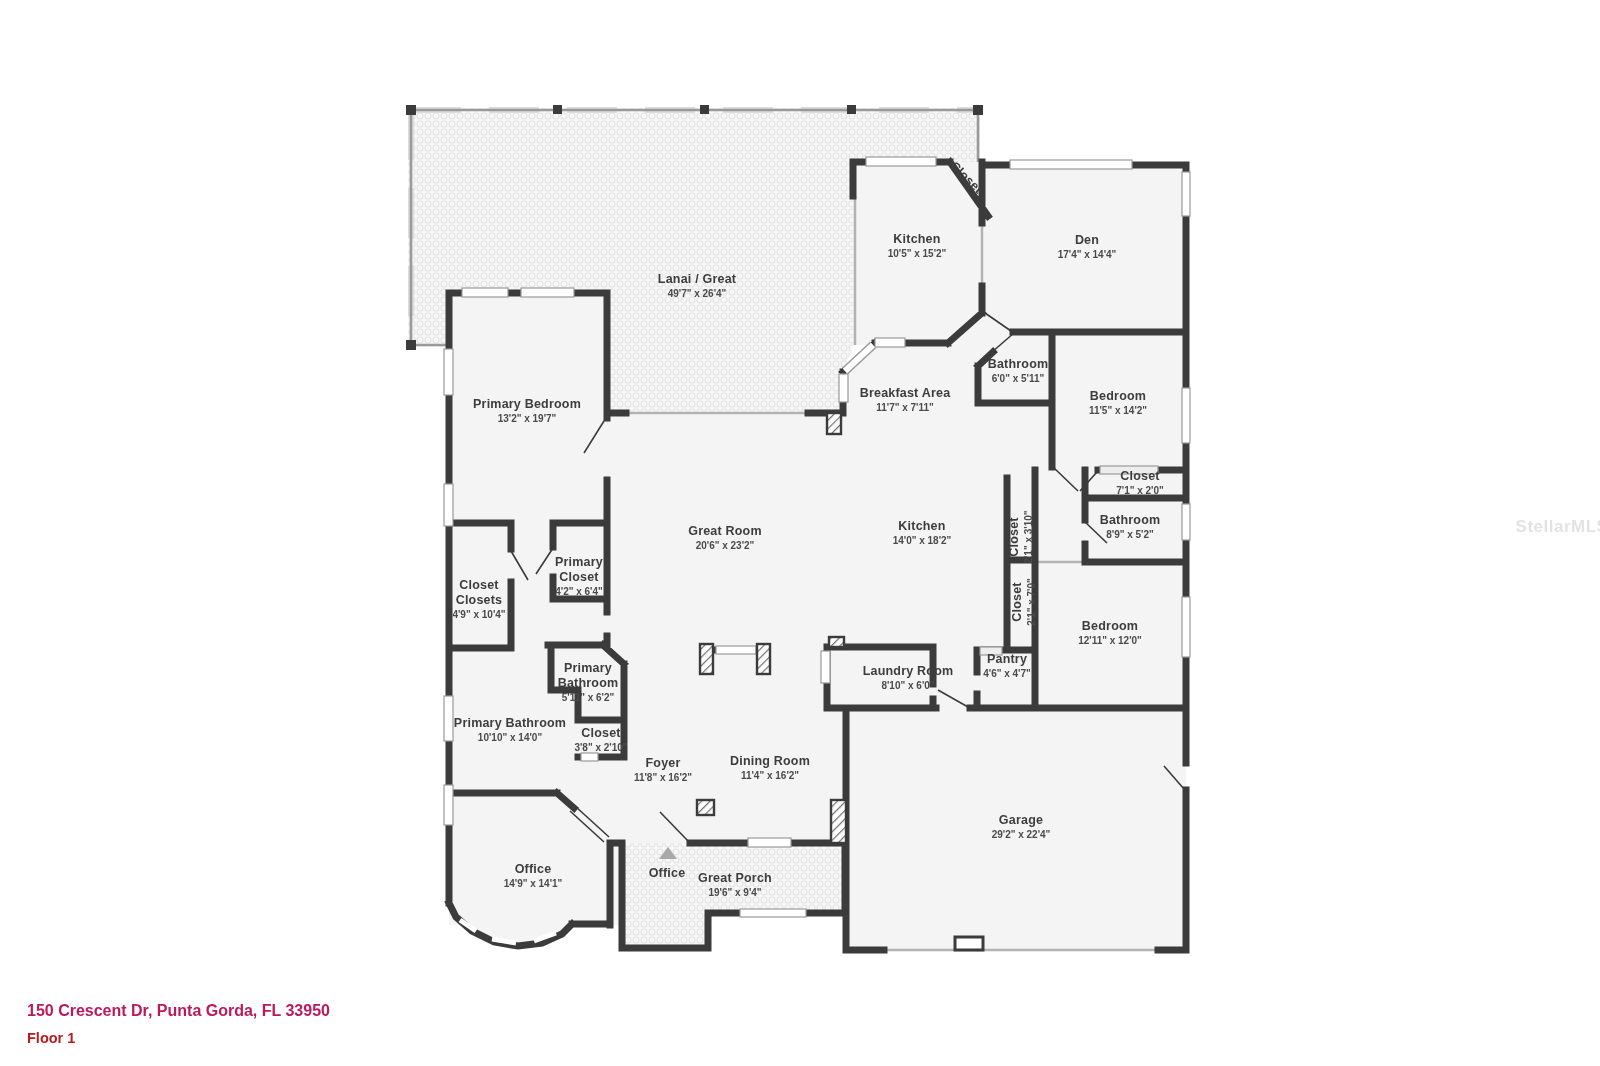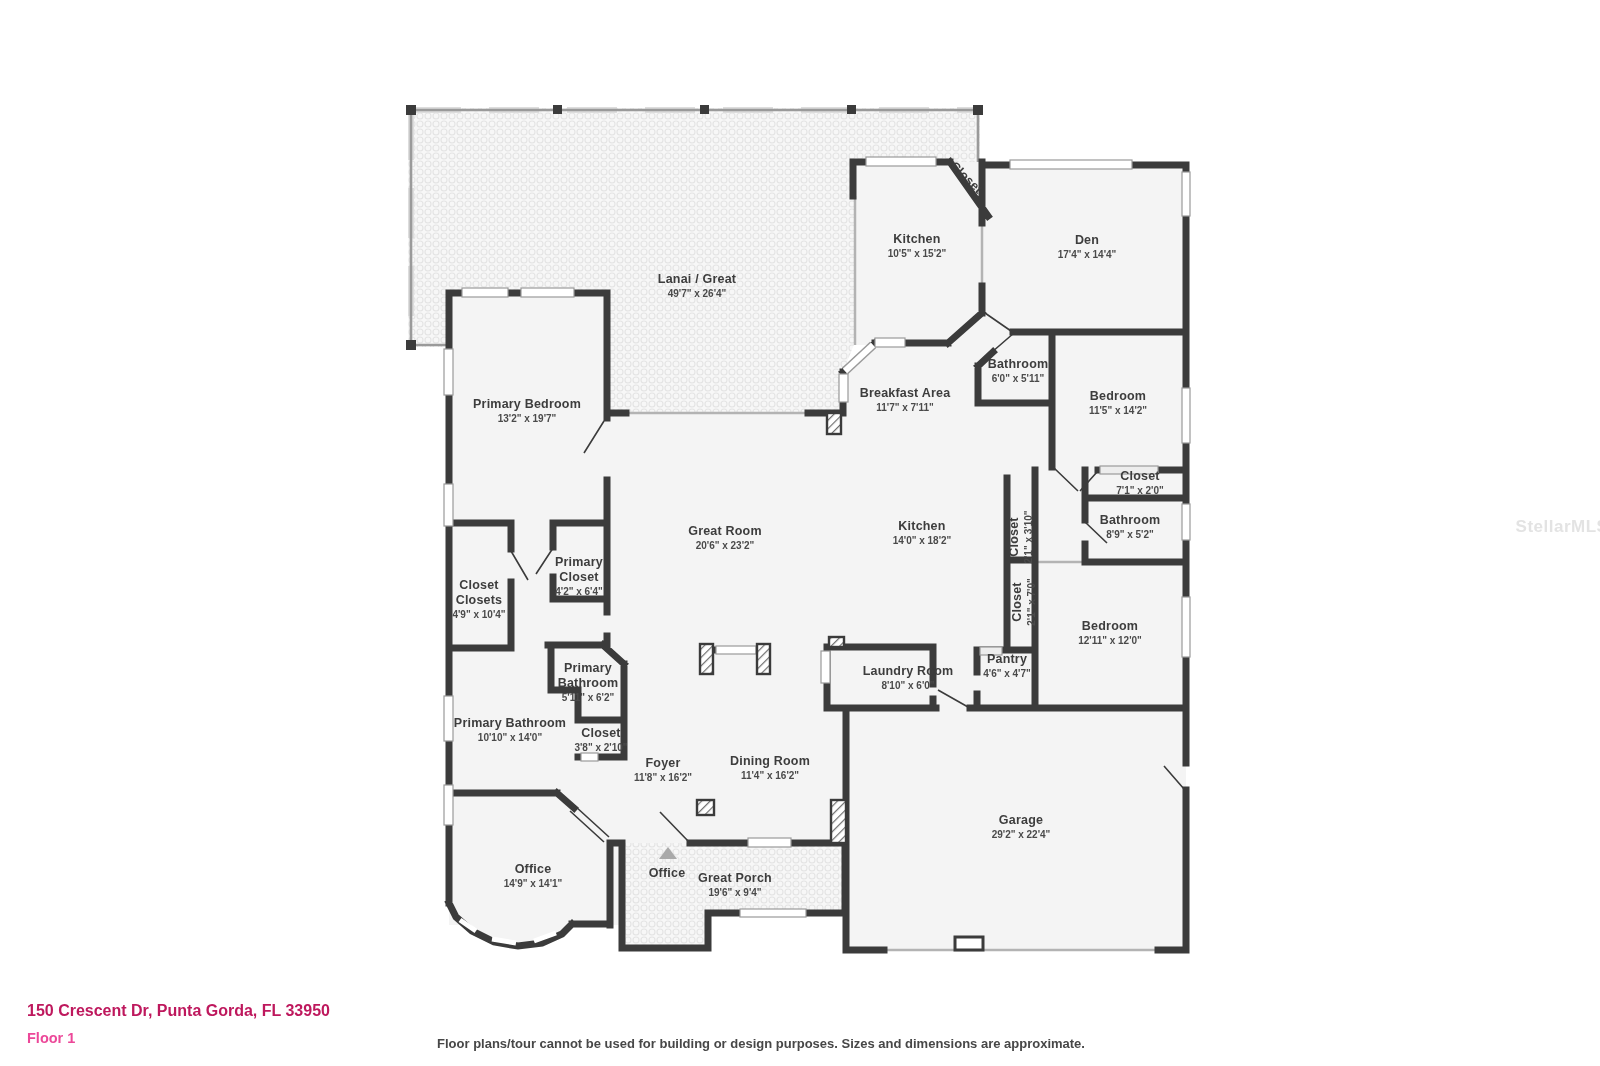--- a/index.html
+++ b/index.html
@@ -10,21 +10,21 @@
        line-height:1.2;white-space:nowrap;z-index:5;}
   .lbl .nm{display:block;font-weight:bold;font-size:12.5px;letter-spacing:.2px;}
   .lbl .dm{display:block;font-weight:bold;font-size:10px;color:#4a4a4a;margin-top:1px;}
   .lbl.narrow{white-space:normal;width:74px;margin-top:12px;}
   .lbl.rot-ccw{transform:translate(-50%,-50%) rotate(-90deg);}
   .lbl.rot-diag{transform:translate(-50%,-50%) rotate(44deg);}
   .entry-arrow{position:absolute;width:0;height:0;transform:translateX(-50%);
        border-left:9px solid transparent;border-right:9px solid transparent;
        border-bottom:12px solid #a9a9a9;z-index:5;}
   .footer-address{position:absolute;left:27px;top:1002px;font-size:16px;font-weight:bold;color:#be185d;}
-  .footer-floor{position:absolute;left:27px;top:1030px;font-size:14.5px;font-weight:bold;color:#ec4899;}
+  .footer-floor{position:absolute;left:27px;top:1030px;font-size:14.5px;font-weight:bold;color:#b91c1c;}
   .disclaimer{position:absolute;left:761px;top:1036px;transform:translateX(-50%);
        font-size:13px;font-weight:bold;color:#474747;white-space:nowrap;}
   .watermark{position:absolute;left:1553px;top:527px;transform:translate(-50%,-50%);
        font-size:17px;font-weight:bold;color:#e3e3e3;letter-spacing:.5px;z-index:4;margin-left:9px;}
 </style>
 </head>
 <body>
 
 <div class="canvas">
 
@@ -261,16 +261,15 @@
       <span class="dm">29'2" x 22'4"</span>
     </div>
 
 <div class="entry-arrow" style="left:668px;top:847px"></div>
 <div class="lbl" style="left:667px;top:873px">
   <span class="nm">Office</span>
     </div>
 
 <div class="footer-address">150 Crescent Dr, Punta Gorda, FL 33950</div>
 <div class="footer-floor">Floor 1</div>
-<div class="disclaimer">Floor plans/tour cannot be used for building or design purposes. Sizes and dimensions are approximate.</div>
 <div class="watermark">StellarMLS</div>
 
 </div>
 
 </body></html>

